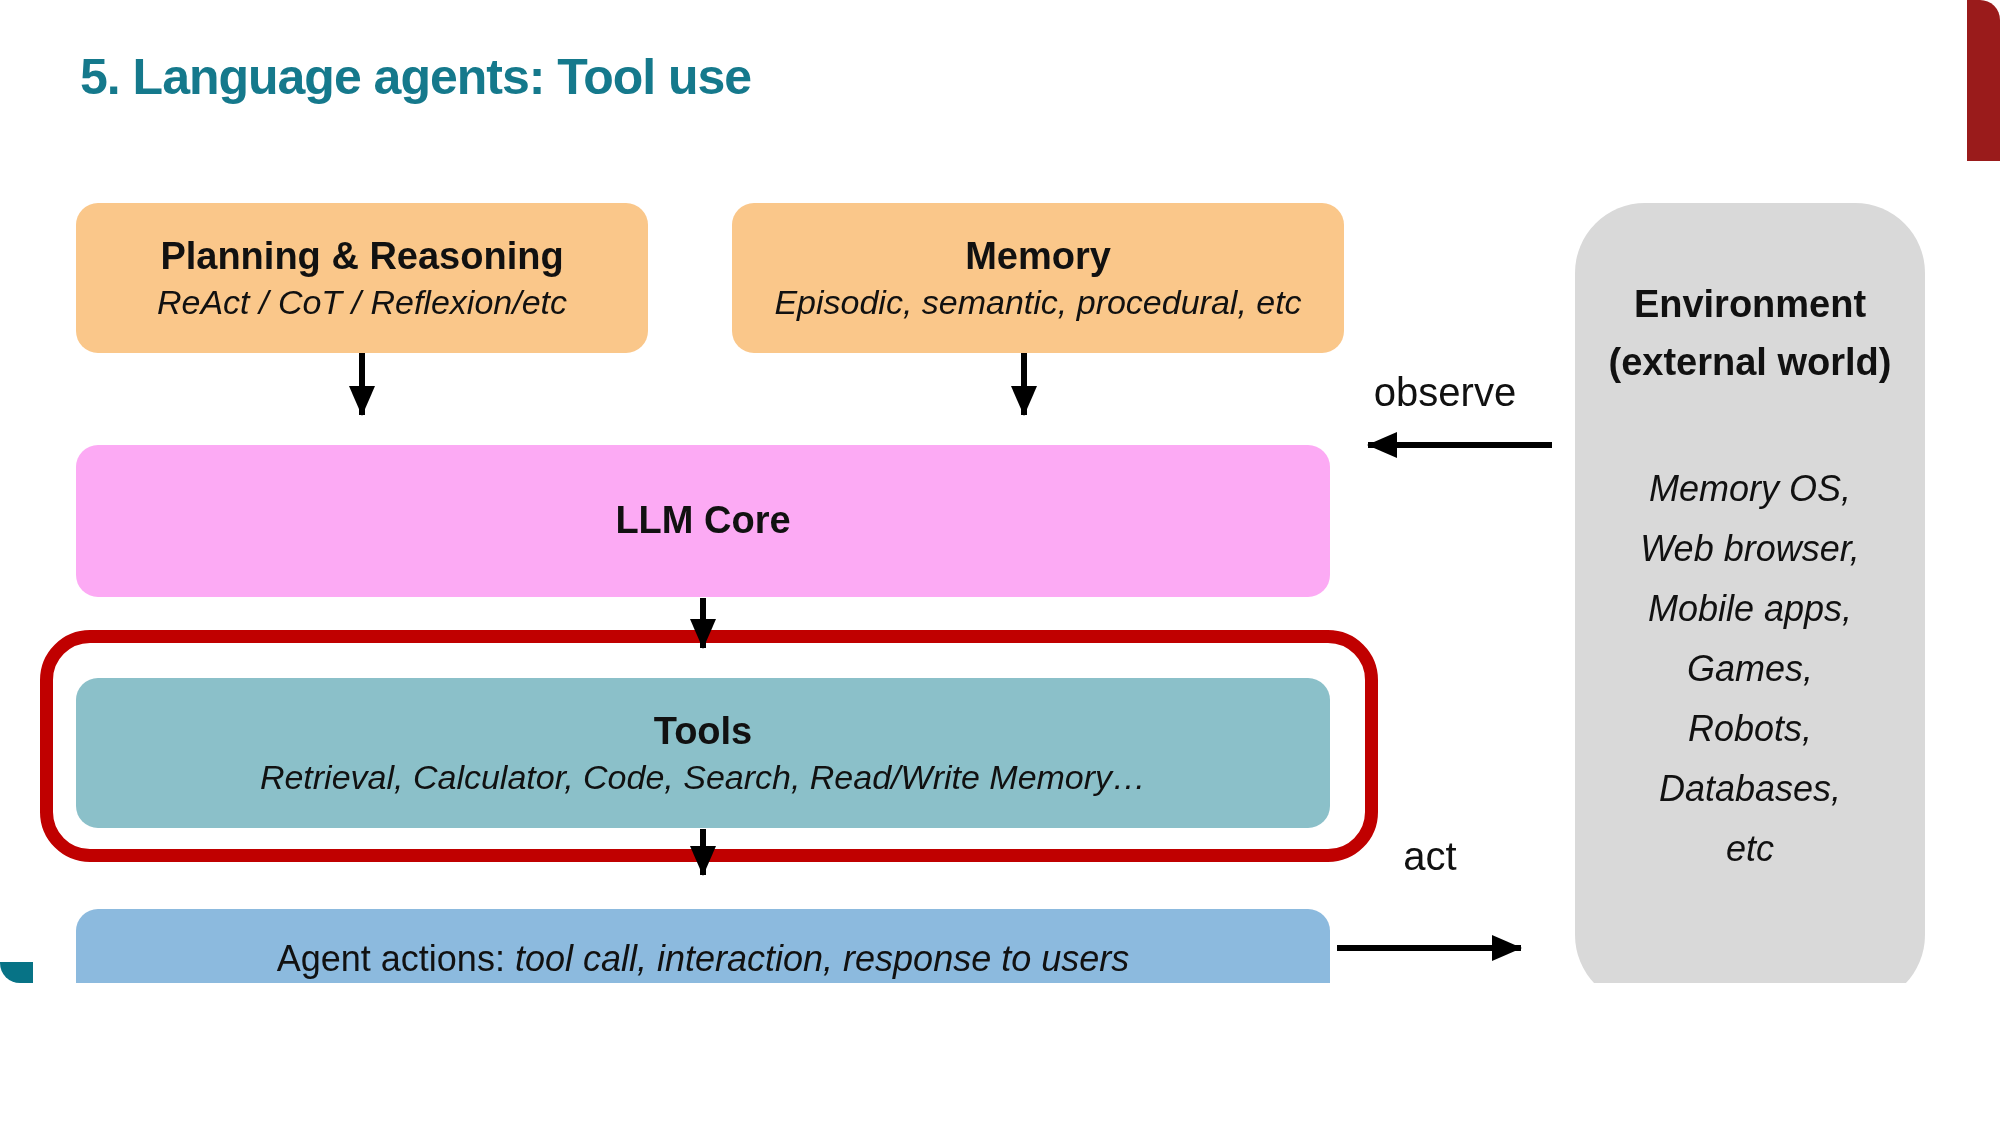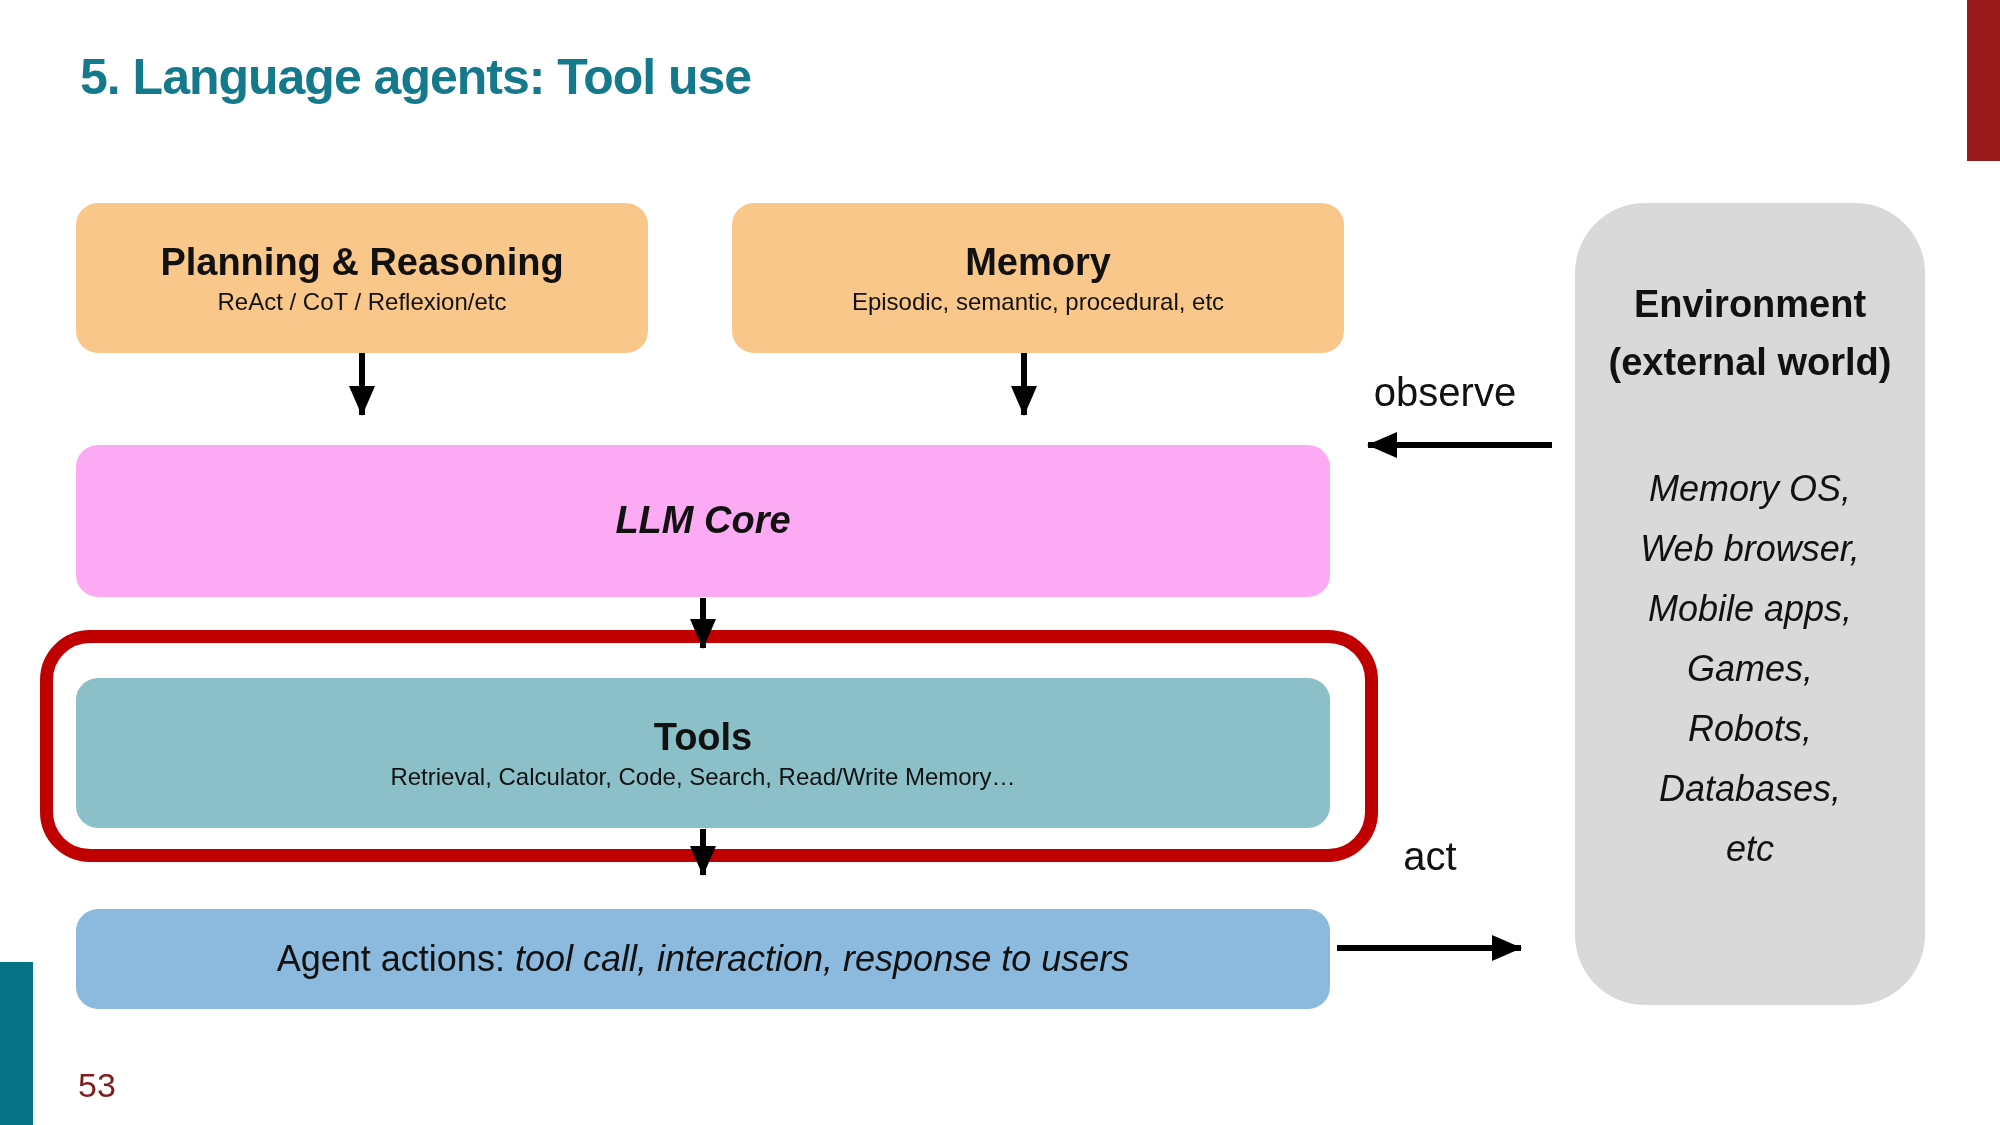--- a/index.html
+++ b/index.html
@@ -1,23 +1,24 @@
 <!DOCTYPE html>
 <html><head>
 <meta charset="utf-8">
 <style>
   html, body { margin: 0; padding: 0; background: #ffffff; }
   .slide {
     position: relative;
     width: 2000px;
-    height: 1125px;
+    height: 983px;
     background: #ffffff;
     overflow: hidden;
     font-family: "Liberation Sans", sans-serif;
     color: #111111;
+    border-radius: 20px;
   }
 
   .slide-title {
     position: absolute;
     left: 80px;
     top: 48px;
     font-size: 50px;
     font-weight: bold;
     color: #15798c;
     letter-spacing: -1px;
@@ -41,25 +42,25 @@
     position: absolute;
     border-radius: 22px;
     display: flex;
     flex-direction: column;
     justify-content: center;
     align-items: center;
     text-align: center;
     box-sizing: border-box;
   }
   .box-title { font-size: 38px; font-weight: bold; line-height: 1.25; }
-  .box-subtitle { font-size: 24px; line-height: 1.25; }
+  .box-subtitle { font-size: 34px; font-style: italic; line-height: 1.25; }
 
   .box-planning { left: 76px;  top: 203px; width: 572px;  height: 150px; background: #fac78a; }
   .box-memory   { left: 732px; top: 203px; width: 612px;  height: 150px; background: #fac78a; }
-  .box-llm      { left: 76px;  top: 445px; width: 1254px; height: 152px; background: #fcaaf4; font-style: italic; }
+  .box-llm      { left: 76px;  top: 445px; width: 1254px; height: 152px; background: #fcaaf4; }
   .box-tools    { left: 76px;  top: 678px; width: 1254px; height: 150px; background: #8bc0c9; }
   .box-agent    { left: 76px;  top: 909px; width: 1254px; height: 100px; background: #8cbade; }
 
   .tools-highlight-outline {
     position: absolute;
     left: 40px; top: 630px;
     width: 1338px; height: 232px;
     border: 13px solid #c00000;
     border-radius: 50px;
     box-sizing: border-box;

